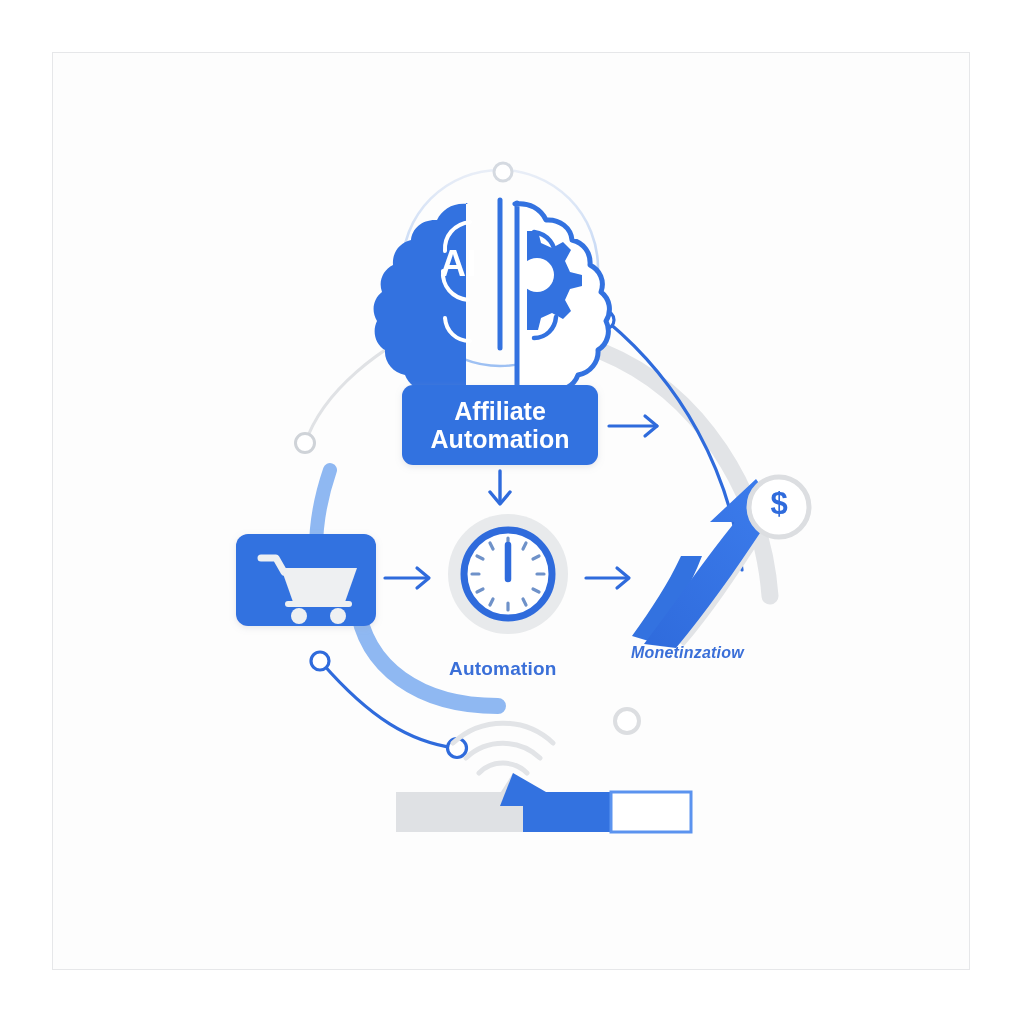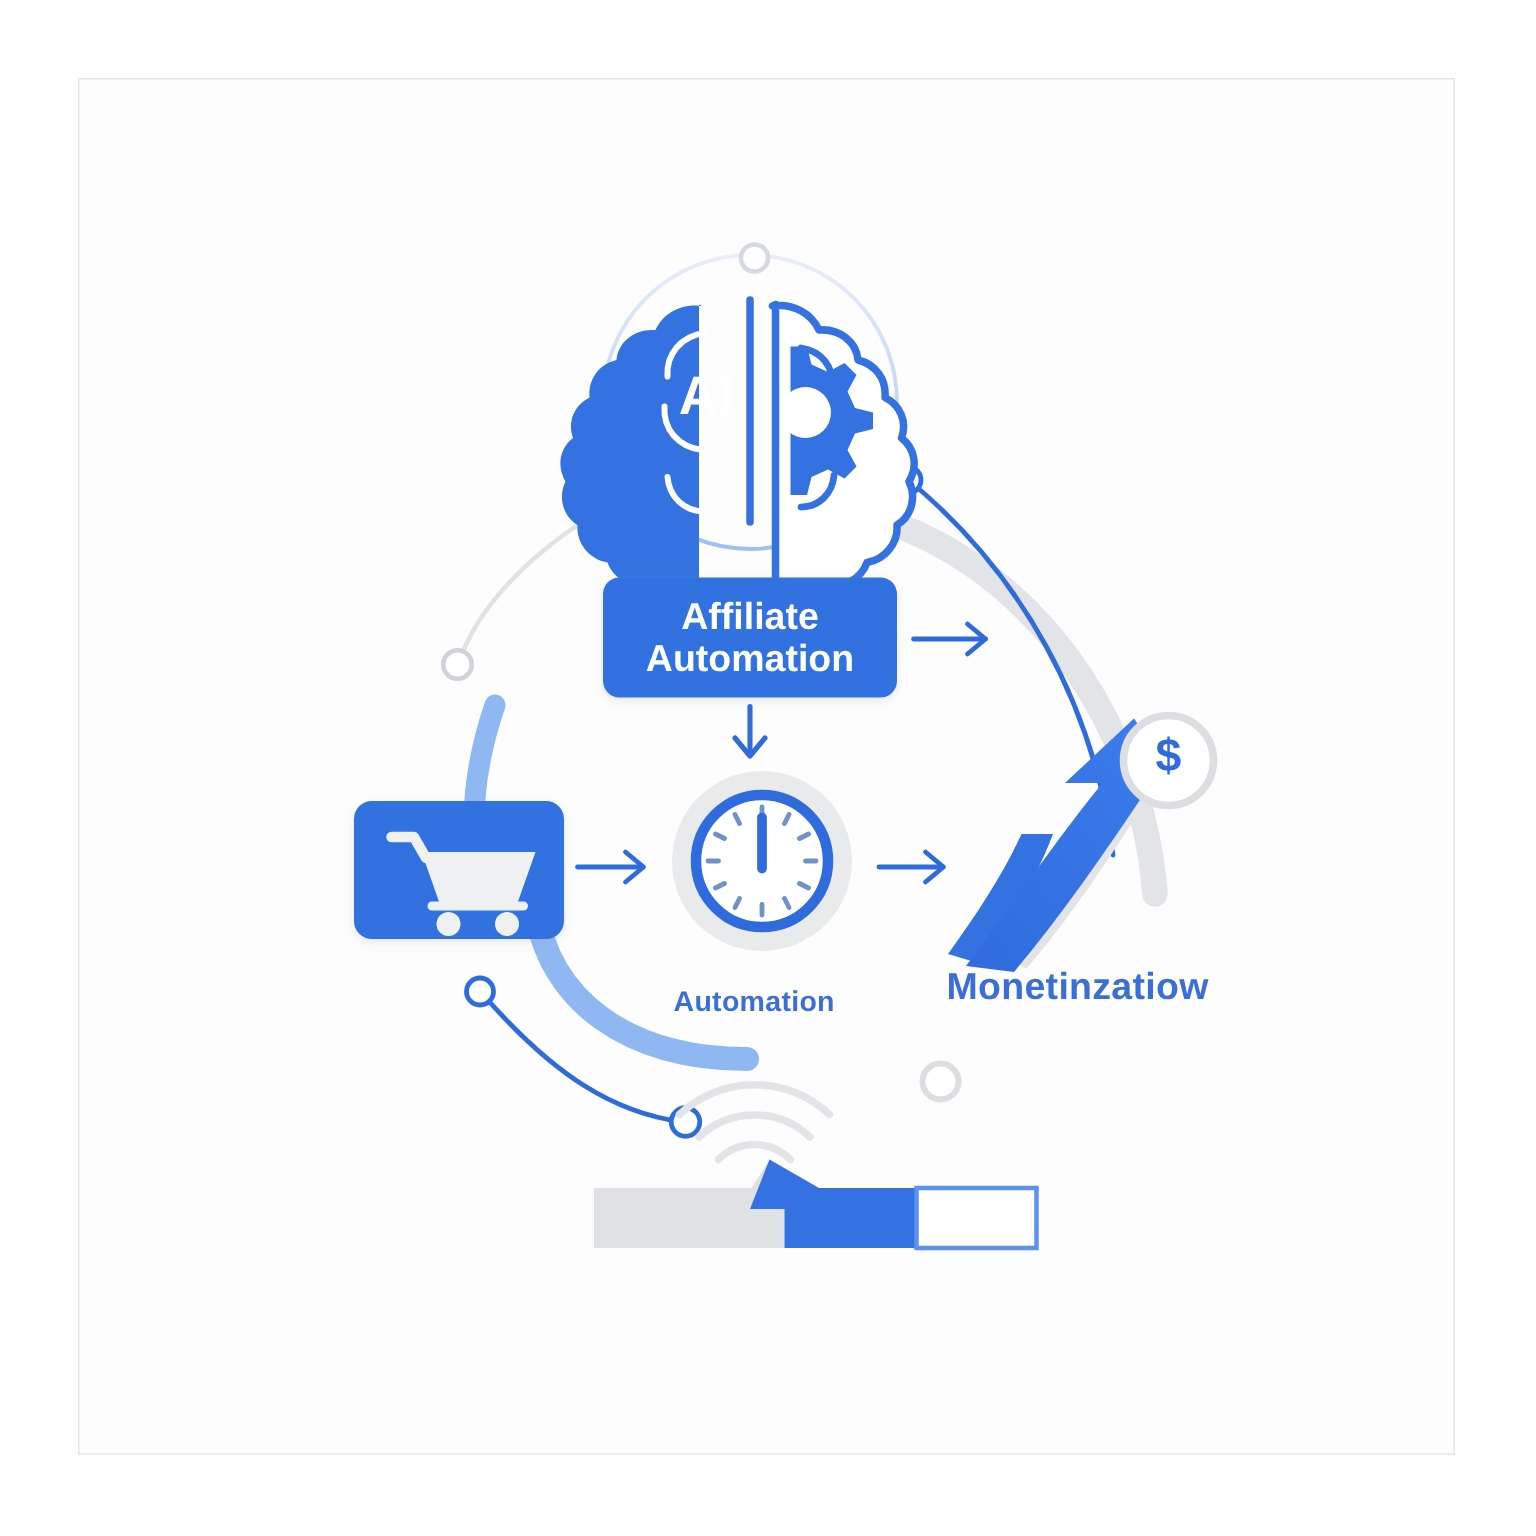--- a/index.html
+++ b/index.html
@@ -14,30 +14,30 @@
     position:absolute;left:52px;top:52px;width:918px;height:918px;
     border:1.5px solid #e6e7e9;background:#fdfdfd;box-sizing:border-box;
   }
   #art{position:absolute;left:0;top:0;width:1024px;height:1024px;}
   
   .lbl{
     position:absolute;color:#3a6fd8;font-weight:bold;letter-spacing:.2px;
     white-space:nowrap;
   }
   #lbl-automation{left:449px;top:658px;font-size:19px;}
-  #lbl-monet{left:631px;top:644px;font-size:25px;}
+  #lbl-monet{left:631px;top:644px;font-size:16px;font-style:italic;}
   #box-text{
     position:absolute;left:404px;top:389px;width:192px;height:72px;
     display:flex;flex-direction:column;align-items:center;justify-content:center;
     color:#ffffff;font-weight:bold;font-size:25px;line-height:1.12;
     text-align:right;pointer-events:none;
   }
   #ai-text{
     position:absolute;left:440px;top:243px;width:62px;
-    color:#ffffff;font-weight:bold;font-size:36px;text-align:center;
+    color:#ffffff;font-weight:bold;font-size:36px;text-align:left;
     letter-spacing:.5px;pointer-events:none;
   }
   #dollar-text{
     position:absolute;left:757px;top:486px;width:44px;
     color:#2f6bdc;font-weight:bold;font-size:31px;text-align:center;
     pointer-events:none;
   }
 </style>
 </head>
 <body>

